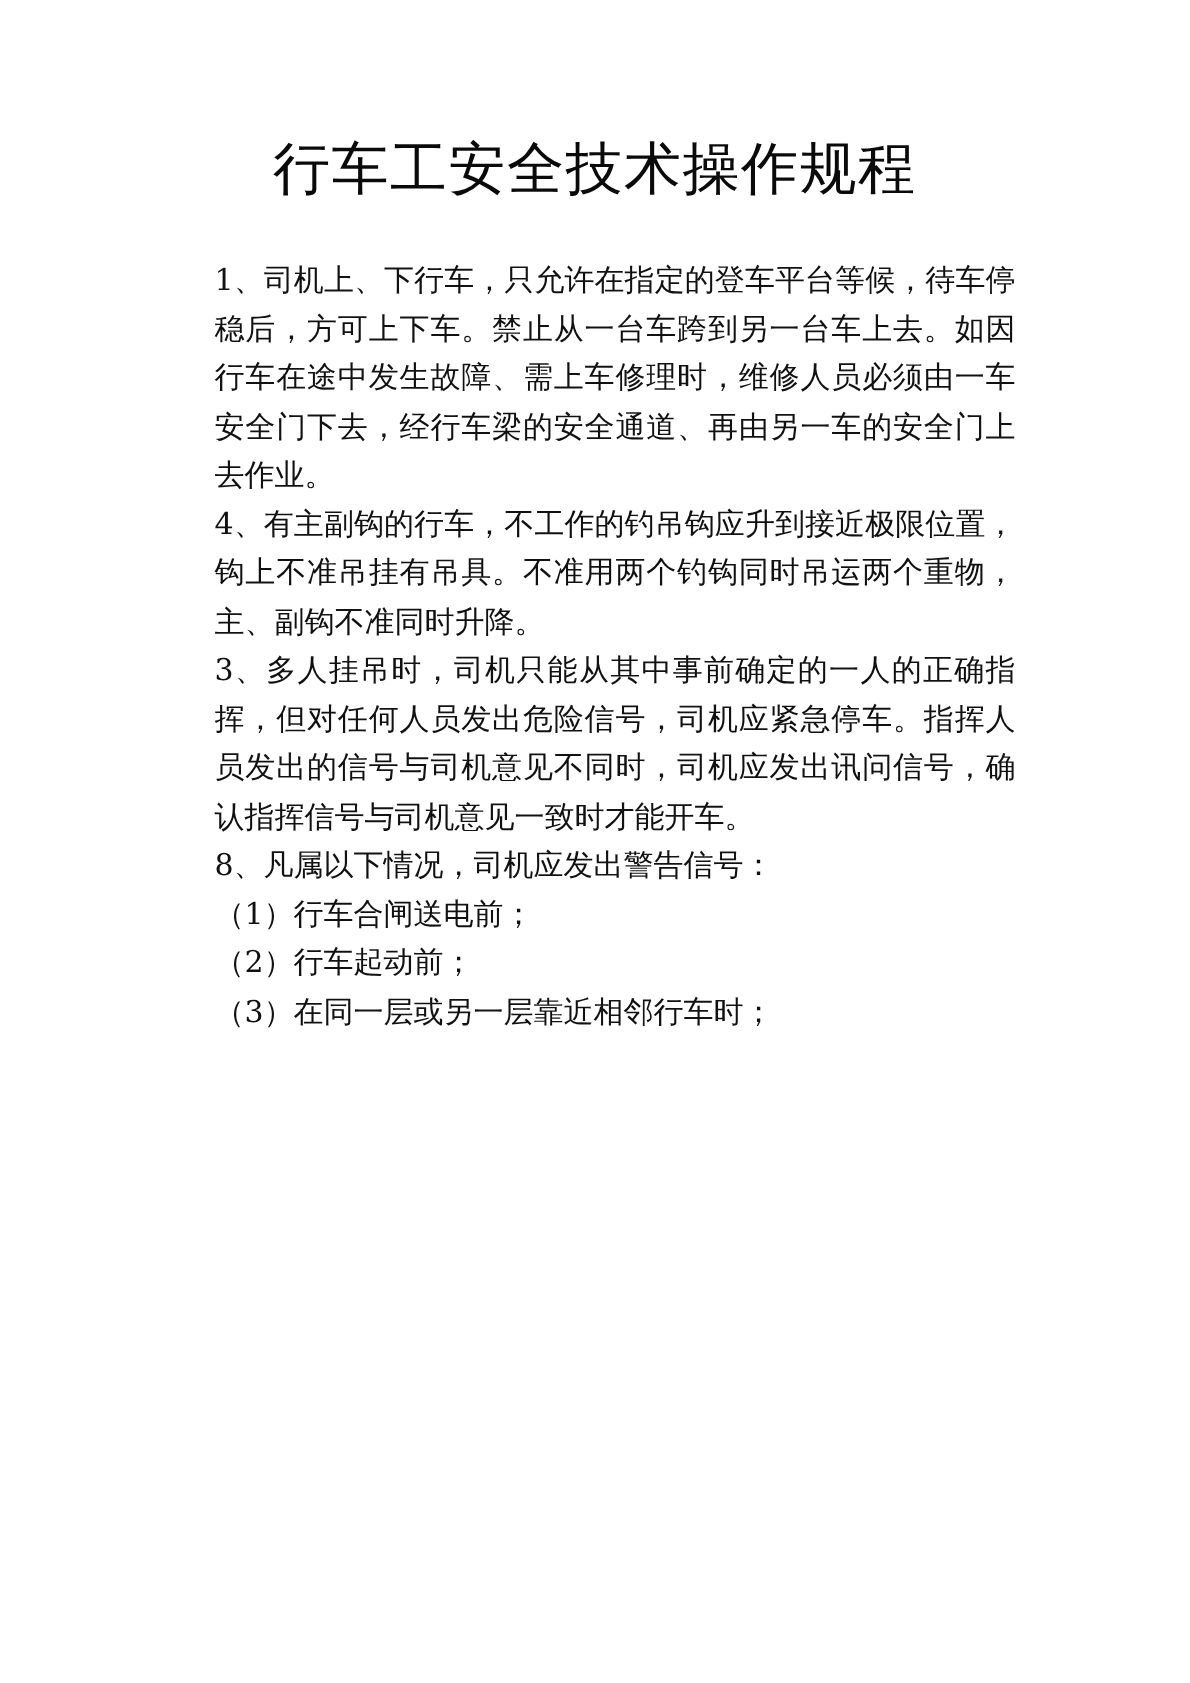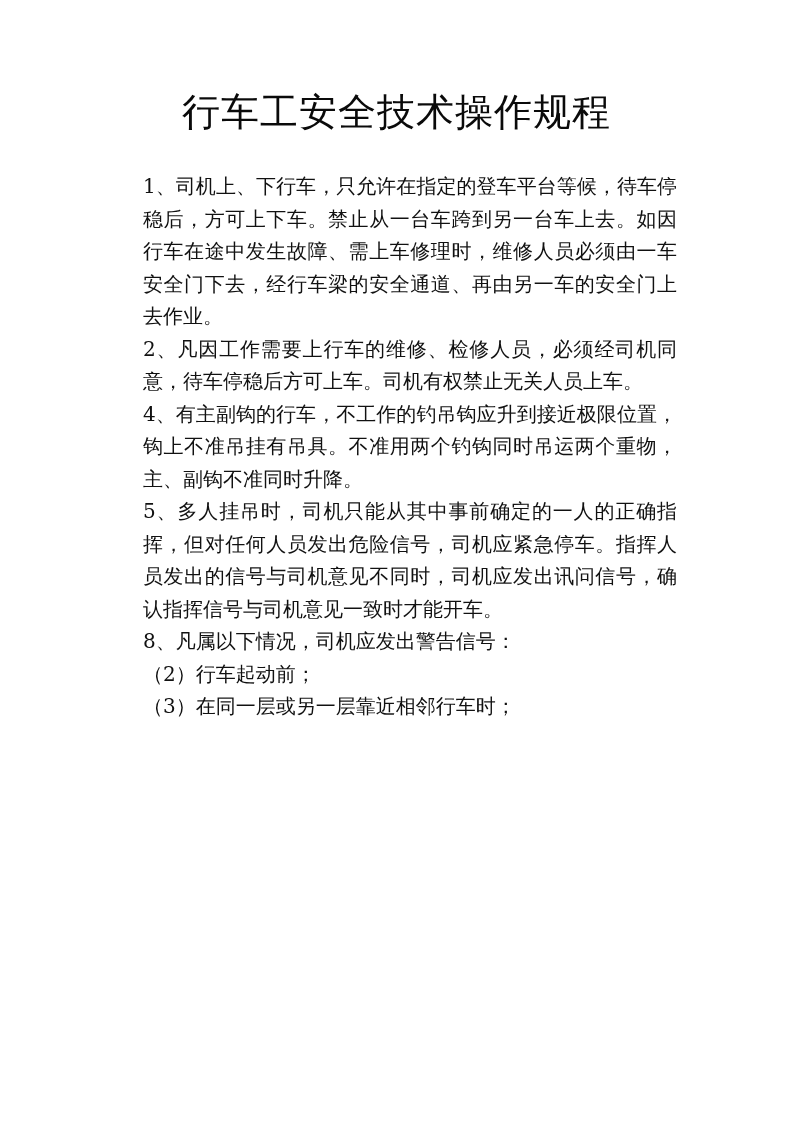--- a/index.html
+++ b/index.html
@@ -58,20 +58,20 @@
     }
   </style>
 </head>
 <body>
 
 <div class="page">
   <h1 class="title">行车工安全技术操作规程</h1>
 
   <div class="body">
     <p class="para">1、司机上、下行车，只允许在指定的登车平台等候，待车停稳后，方可上下车。禁止从一台车跨到另一台车上去。如因行车在途中发生故障、需上车修理时，维修人员必须由一车安全门下去，经行车梁的安全通道、再由另一车的安全门上去作业。</p>
-    <p class="para">2、凡因工作需要上行车的维修、检修人员，必须经司机同意，待车停稳后方可上车。司机有权禁止无关人员上车。</p>
     <p class="para">4、有主副钩的行车，不工作的钓吊钩应升到接近极限位置，钩上不准吊挂有吊具。不准用两个钓钩同时吊运两个重物，主、副钩不准同时升降。</p>
-    <p class="para">5、多人挂吊时，司机只能从其中事前确定的一人的正确指挥，但对任何人员发出危险信号，司机应紧急停车。指挥人员发出的信号与司机意见不同时，司机应发出讯问信号，确认指挥信号与司机意见一致时才能开车。</p>
+    <p class="para">3、多人挂吊时，司机只能从其中事前确定的一人的正确指挥，但对任何人员发出危险信号，司机应紧急停车。指挥人员发出的信号与司机意见不同时，司机应发出讯问信号，确认指挥信号与司机意见一致时才能开车。</p>
     <p class="para">8、凡属以下情况，司机应发出警告信号：</p>
+    <p class="sub">（1）行车合闸送电前；</p>
     <p class="sub">（2）行车起动前；</p>
     <p class="sub">（3）在同一层或另一层靠近相邻行车时；</p>
   </div>
 </div>
 
 </body></html>

